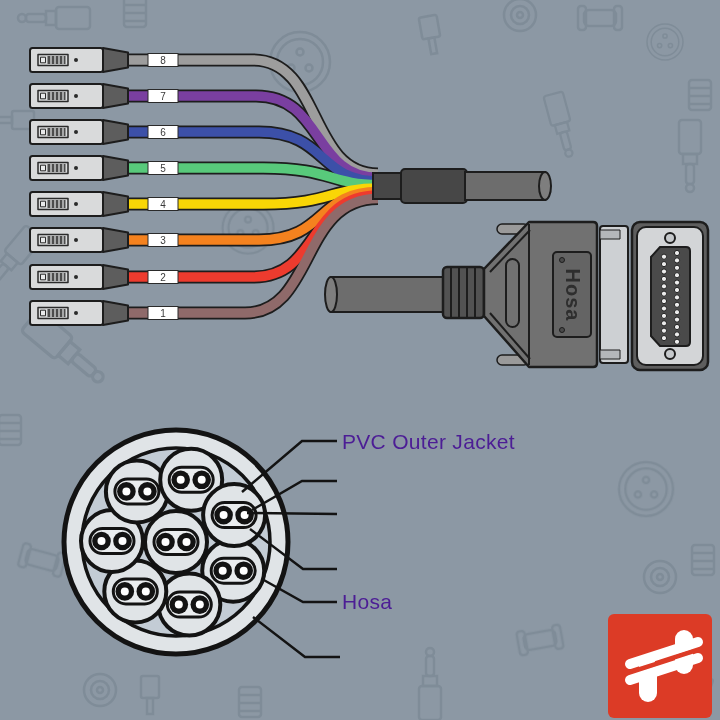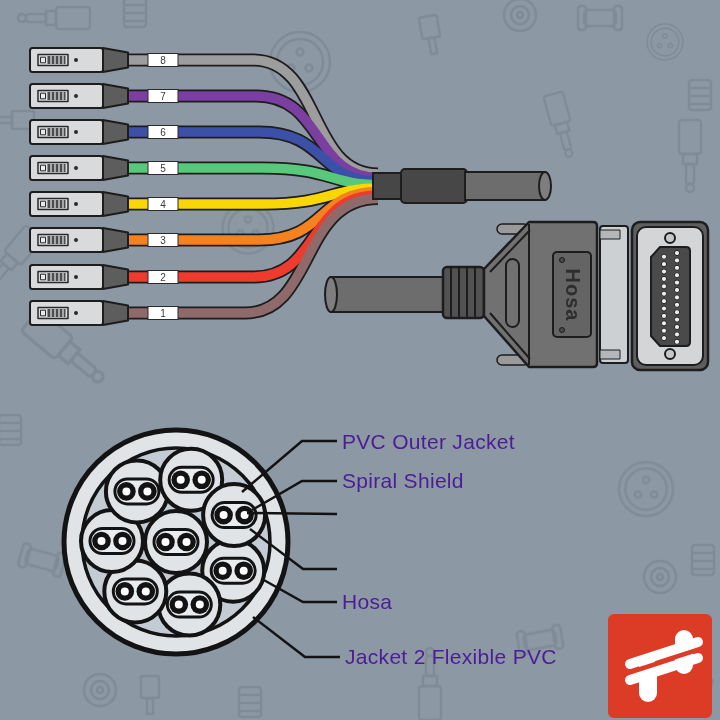--- a/index.html
+++ b/index.html
@@ -399,16 +399,14 @@
   <span class="num" style="top:125.5px">6</span>
   <span class="num" style="top:161.5px">5</span>
   <span class="num" style="top:197.5px">4</span>
   <span class="num" style="top:233.5px">3</span>
   <span class="num" style="top:270.5px">2</span>
   <span class="num" style="top:306.5px">1</span>
 
   <span class="plate-label">Hosa</span>
 
   <div class="cs-label" style="left:342px;top:430px">PVC Outer Jacket</div>
-  <div class="cs-label" style="left:342px;top:469px">Spiral Shield</div>
   <div class="cs-label" style="left:342px;top:590px">Hosa</div>
-  <div class="cs-label" style="left:345px;top:645px">Jacket 2 Flexible PVC</div>
 </div>
 
 </body></html>

